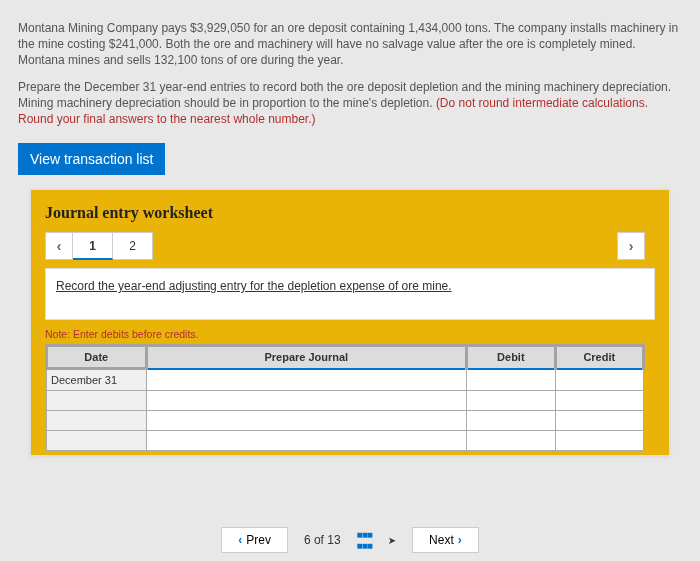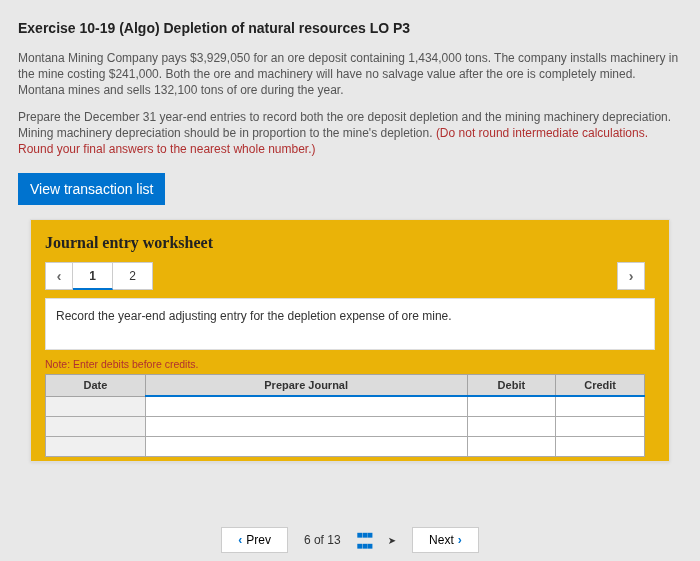--- a/index.html
+++ b/index.html
@@ -83,34 +83,35 @@
     font-size: 12px;
   }
   .tab.active { background: #fff; border-bottom: 2px solid #0073cf; font-weight: bold; }
   .instruction-box {
     background: #fff;
     border: 1px solid #ddd;
     padding: 10px 10px 26px 10px;
     font-size: 12px;
     color: #333;
     margin-bottom: 8px;
+    text-decoration: underline;
   }
   .note {
     color: #b03030;
     font-size: 10.5px;
     margin: 6px 0 4px 0;
   }
   .je-table {
     border-collapse: collapse;
     width: 600px;
     font-size: 11px;
   }
   .je-table th {
     background: #dcdcdc;
-    border: 1px solid #a3a3a3;
+    border: 3px solid #a3a3a3;
     padding: 4px;
     font-weight: bold;
   }
   .je-table th.date-h { width: 90px; }
   .je-table th.gj-h { width: 290px; border-bottom: 2px solid #0073cf; }
   .je-table th.dc-h { width: 80px; border-bottom: 2px solid #0073cf; }
   .je-table td {
     border: 1px solid #aaa;
     background: #fff;
     padding: 4px;
@@ -140,21 +141,20 @@
   }
   .nav-text { display: flex; align-items: center; gap: 16px; }
   .grid-icon { color: #0073cf; font-size: 10px; letter-spacing: -1px; }
   .cursor-icon { font-size: 10px; color: #333; }
   .accent { color: #0073cf; font-weight: bold; }
 </style>
 </head>
 <body>
 
 <div class="container">
-  <div class="title">Exercise 10-19 (Algo) Depletion of natural resources LO P3</div>
 
   <div class="problem">Montana Mining Company pays $3,929,050 for an ore deposit containing 1,434,000 tons. The company installs machinery in the mine costing $241,000. Both the ore and machinery will have no salvage value after the ore is completely mined. Montana mines and sells 132,100 tons of ore during the year.</div>
 
   <div class="instructions">
     <span>Prepare the December 31 year-end entries to record both the ore deposit depletion and the mining machinery depreciation. Mining machinery depreciation should be in proportion to the mine's depletion. </span><span class="red-note">(Do not round intermediate calculations. Round your final answers to the nearest whole number.)</span>
   </div>
 
   <button class="view-btn">View transaction list</button>
 
   <div class="worksheet">
@@ -171,20 +171,26 @@
 
     <div class="note">Note: Enter debits before credits.</div>
 
     <table class="je-table">
       <tbody>
           <tr>
         <th class="date-h">Date</th>
         <th class="gj-h">Prepare Journal</th>
         <th class="dc-h">Debit</th>
         <th class="dc-h">Credit</th>
+      </tr>
+      <tr>
+        <td class="date-cell">December 31</td>
+        <td></td>
+        <td></td>
+        <td></td>
       </tr>
       <tr>
         <td class="date-cell"></td>
         <td></td>
         <td></td>
         <td></td>
       </tr>
       <tr>
         <td class="date-cell"></td>
         <td></td>

